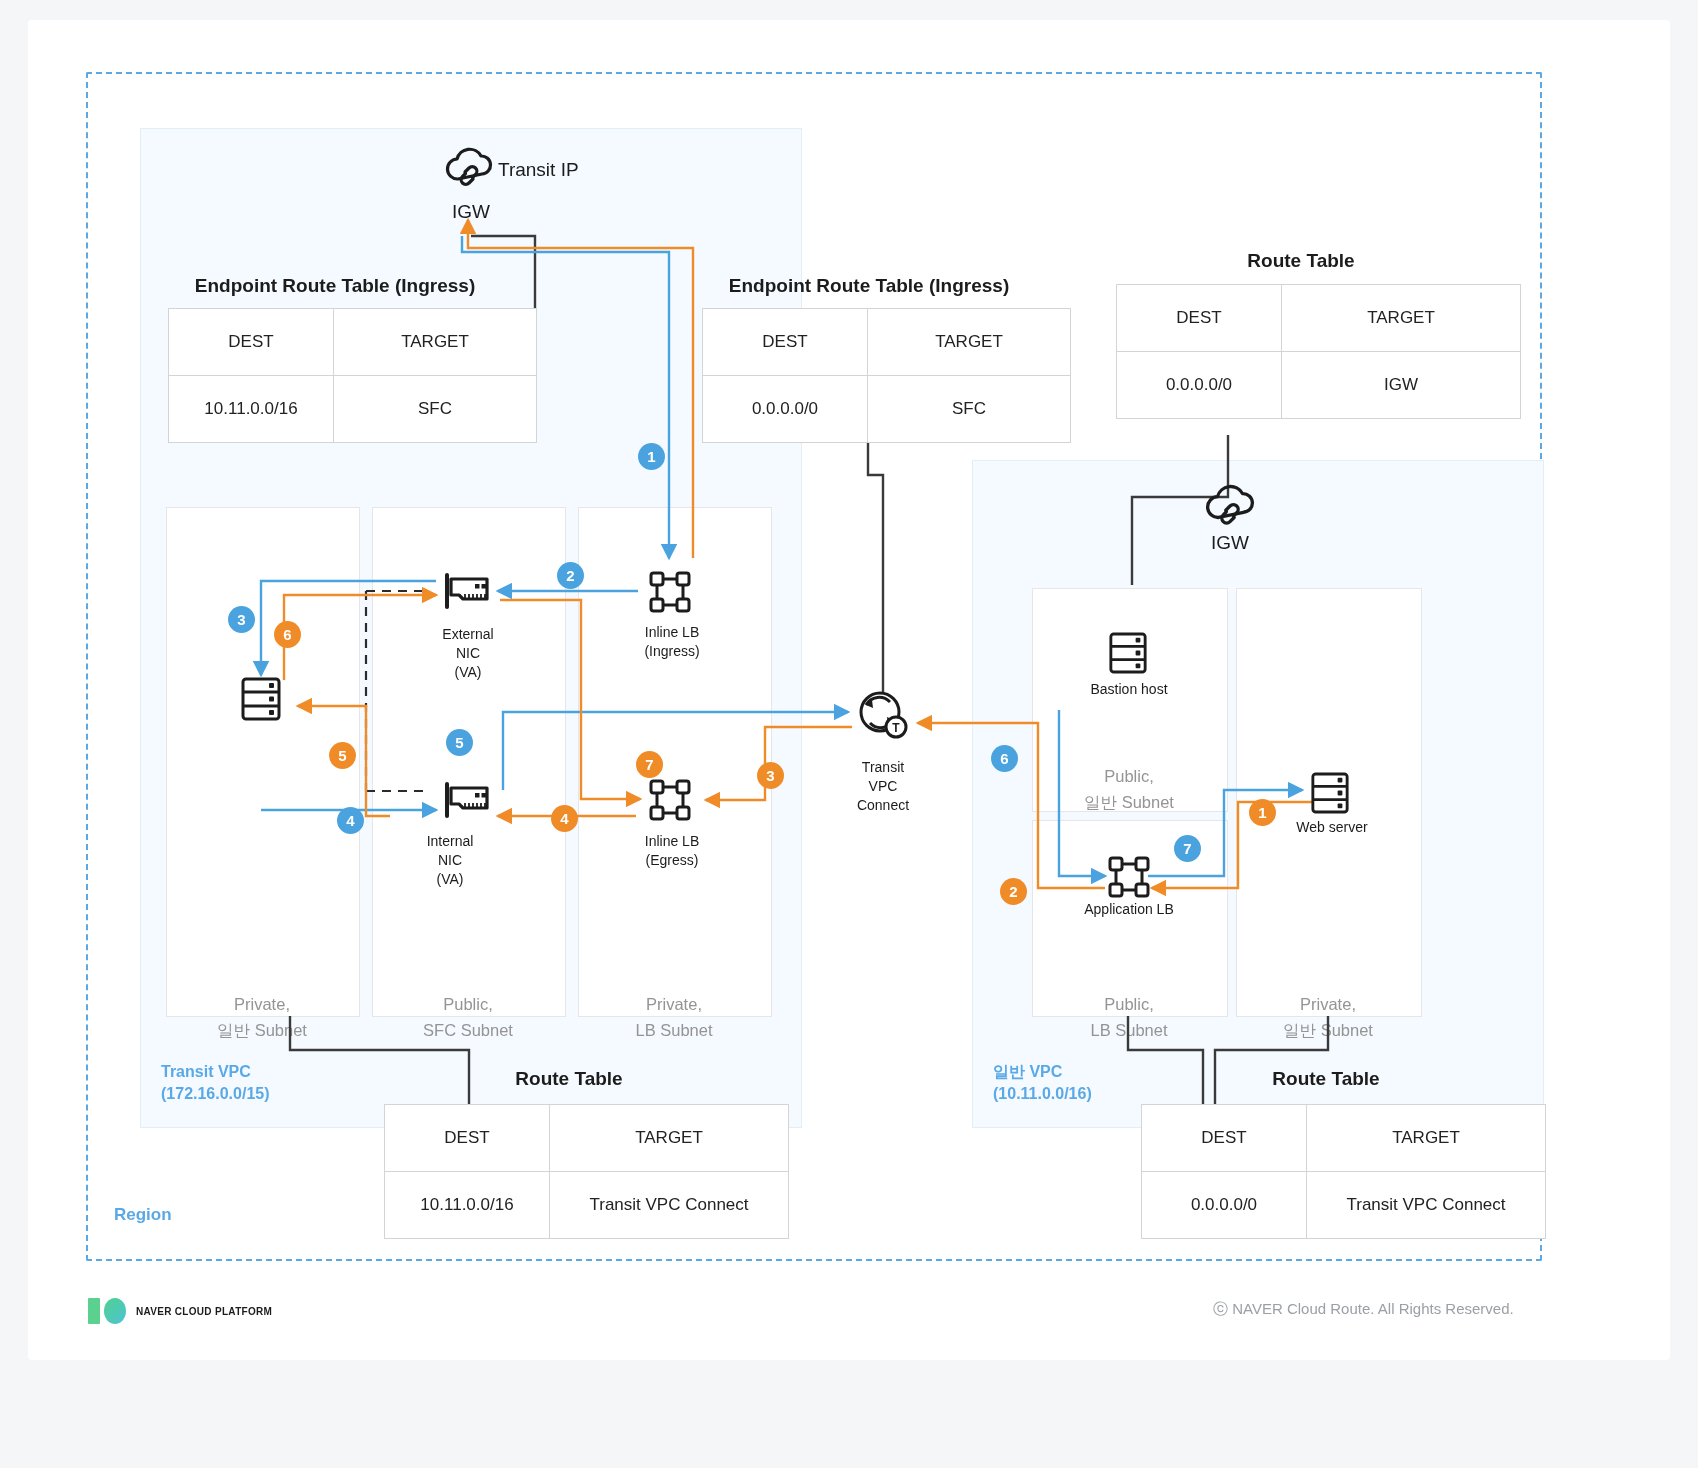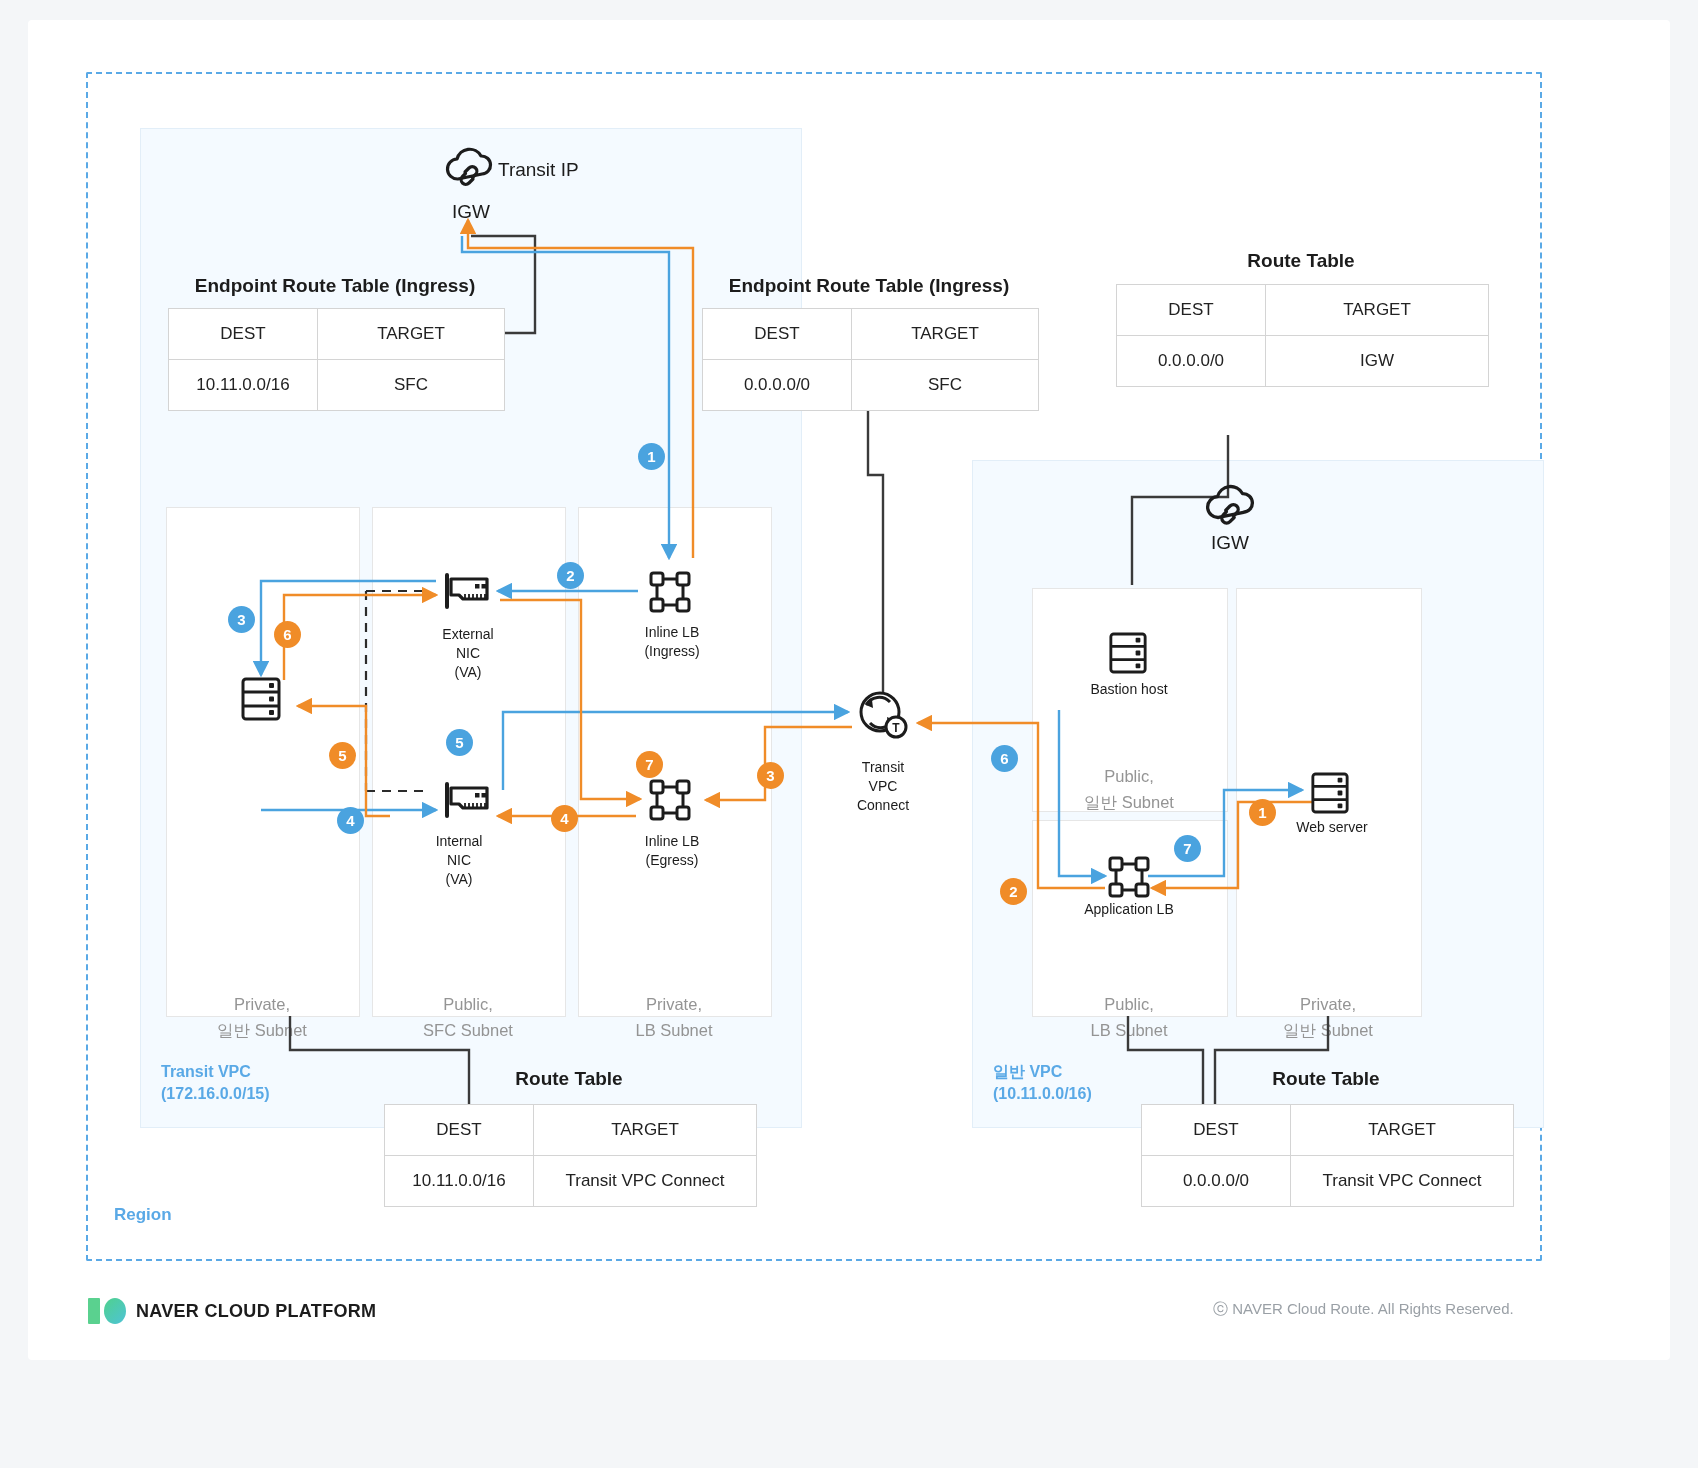--- a/index.html
+++ b/index.html
@@ -27,39 +27,39 @@
   #sn-public-sfc{left:344px;top:487px;width:192px;height:508px;}
   #sn-private-lb{left:550px;top:487px;width:192px;height:508px;}
   #sn-pub-general-r{left:1004px;top:568px;width:194px;height:222px;}
   #sn-pub-lb-r{left:1004px;top:800px;width:194px;height:195px;}
   #sn-priv-general-r{left:1208px;top:568px;width:184px;height:427px;}
 
   .subnet-caption{position:absolute;text-align:center;color:#949494;font-size:16.5px;line-height:1.55;margin-top:36px;}
 
   
   .rt{position:absolute;border-collapse:collapse;background:#fff;}
-  .rt td{border:1px solid #d4d4d4;text-align:center;font-size:17px;color:#222;padding:0;height:50px;}
+  .rt td{border:1px solid #d4d4d4;text-align:center;font-size:17px;color:#222;padding:8px;height:50px;}
   .rt .c1{width:148px;}
   .rt .c2{width:186px;}
   .rt-title{position:absolute;font-size:19px;font-weight:700;color:#1c1c1c;text-align:center;}
 
   
   .node-label{position:absolute;text-align:center;font-size:14px;color:#1c1c1c;line-height:1.35;}
 
   
   .badge{position:absolute;width:27px;height:27px;border-radius:50%;color:#fff;font-size:15px;font-weight:700;
          display:flex;align-items:center;justify-content:center;}
   .badge.blue{background:#4aa3df;}
   .badge.orange{background:#f08c28;}
 
   
   #footer-logo-wrap{left:60px;top:1278px;display:flex;align-items:center;gap:10px;}
   .logo-bar{width:12px;height:26px;background:#5ad18f;border-radius:1px;}
   .logo-dot{width:22px;height:26px;border-radius:50%;background:linear-gradient(135deg,#4fd18d,#4ec3d6);margin-left:-6px;}
-  #footer-logo-text{font-size:18px;font-weight:700;color:#1c1c1c;letter-spacing:.3px;}
+  #footer-logo-text{font-size:10px;font-weight:700;color:#1c1c1c;letter-spacing:.3px;}
   #footer-copy-abs{position:absolute;left:1185px;top:1280px;font-size:15px;color:#9aa0a6;}
 
   svg.overlay{position:absolute;left:0;top:0;width:1698px;height:1468px;pointer-events:none;}
   .icon{position:absolute;}
 </style>
 </head>
 <body>
 
 <div id="page">
   <div id="canvas">
@@ -267,21 +267,21 @@
 
     <div class="icon" style="left:415px;top:762px;">
       <svg width="50" height="36" viewBox="0 0 50 36">
         <path d="M4,2 L4,34" stroke="#1c1c1c" stroke-width="4" stroke-linecap="round"></path>
         <path d="M8,6 L44,6 L44,26 L20,26 L16,22 L8,22 Z" fill="none" stroke="#1c1c1c" stroke-width="3.2" stroke-linejoin="round"></path>
         <rect x="32" y="11" width="4.5" height="4.5" fill="#1c1c1c"></rect>
         <rect x="38.5" y="11" width="4.5" height="4.5" fill="#1c1c1c"></rect>
         <path d="M22,21 L22,26 M26,21 L26,26 M30,21 L30,26 M34,21 L34,26 M38,21 L38,26 M42,21 L42,26" stroke="#1c1c1c" stroke-width="1.8"></path>
       </svg>
     </div>
-    <div class="node-label" style="left:351px;top:812px;width:160px;white-space:pre-line;">Internal
+    <div class="node-label" style="left:342px;top:812px;width:160px;white-space:pre-line;">Internal
 NIC
 (VA)</div>
 
     <div class="icon" style="left:620px;top:758px;">
       <svg width="44" height="44" viewBox="0 0 44 44">
         <rect x="3" y="3" width="12" height="12" rx="2.5" fill="none" stroke="#1c1c1c" stroke-width="3"></rect>
         <rect x="29" y="3" width="12" height="12" rx="2.5" fill="none" stroke="#1c1c1c" stroke-width="3"></rect>
         <rect x="3" y="29" width="12" height="12" rx="2.5" fill="none" stroke="#1c1c1c" stroke-width="3"></rect>
         <rect x="29" y="29" width="12" height="12" rx="2.5" fill="none" stroke="#1c1c1c" stroke-width="3"></rect>
         <path d="M15,9 L29,9 M9,15 L9,29 M35,15 L35,29 M15,35 L29,35" stroke="#1c1c1c" stroke-width="3"></path>

